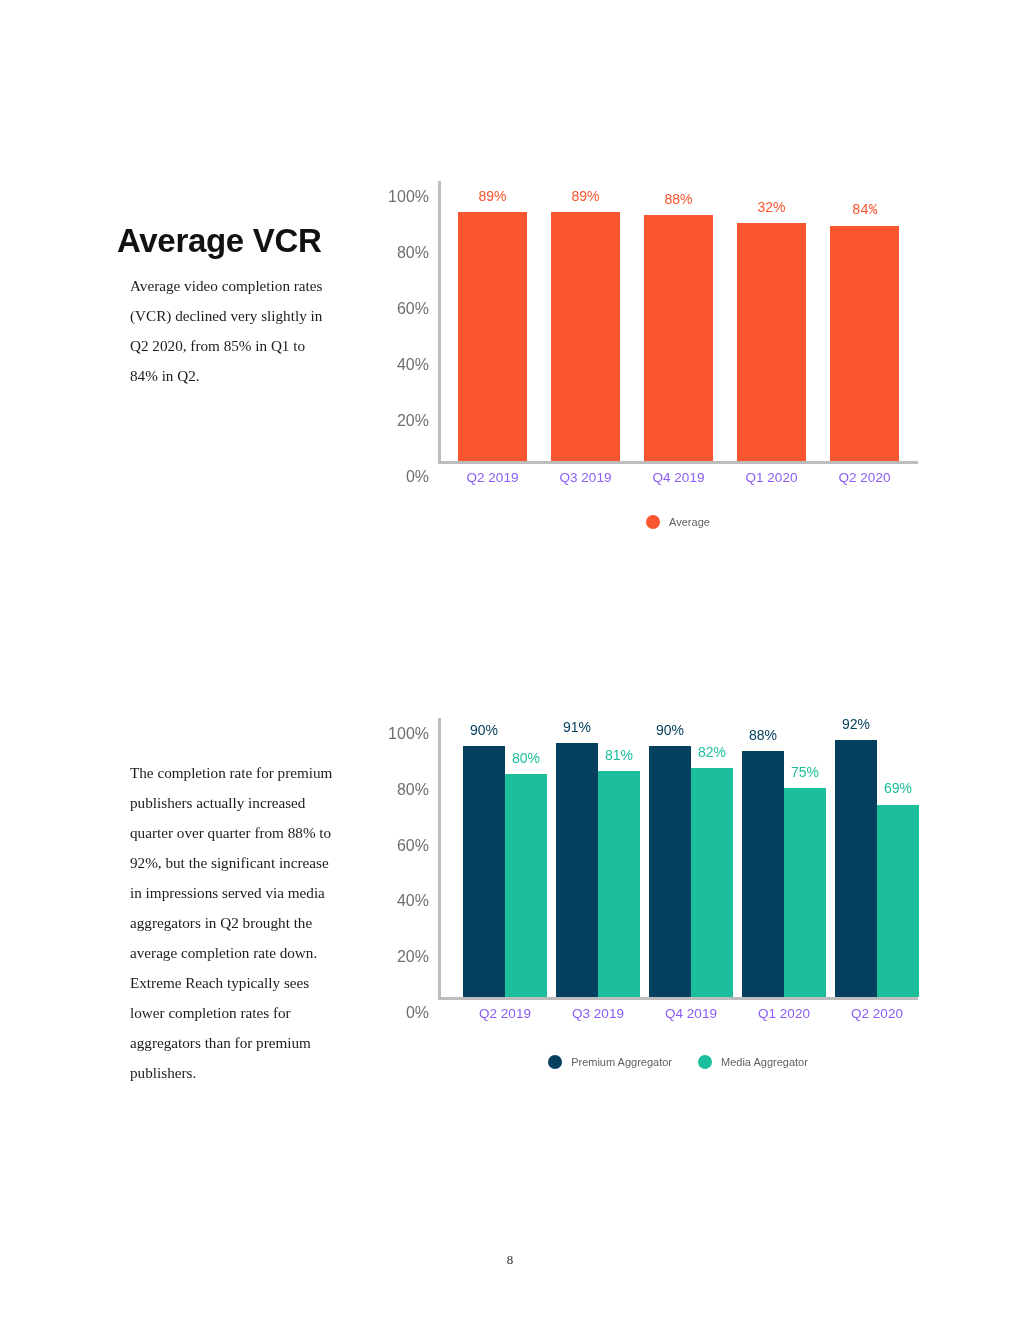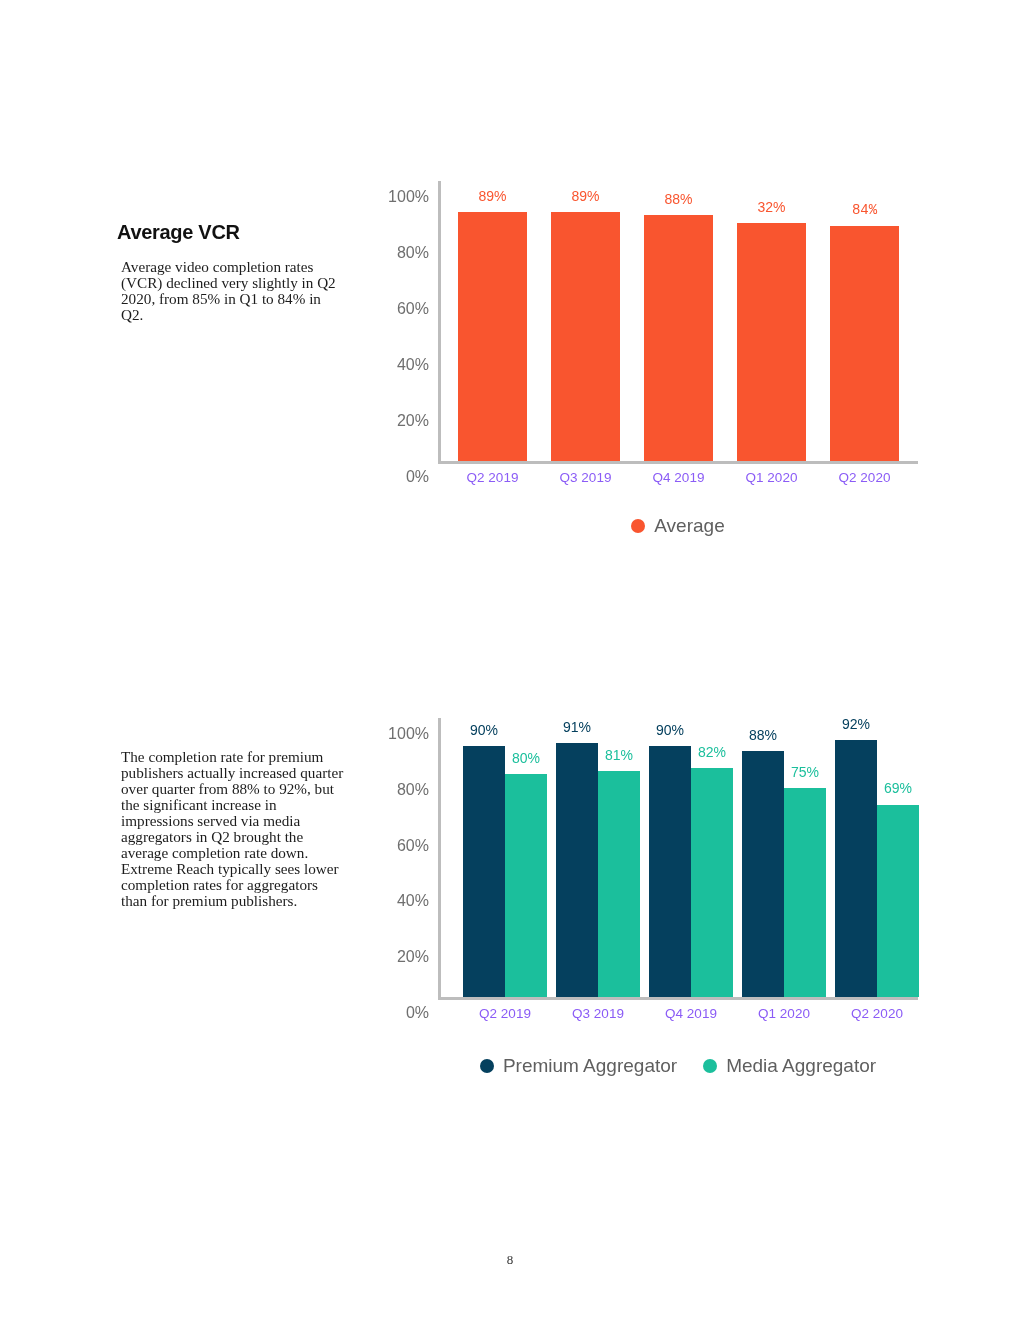--- a/index.html
+++ b/index.html
@@ -18,33 +18,33 @@
     position: absolute;
     inset: 0;
     background: #ffffff;
   }
 
   
   .text-block { position: absolute; width: 232px; left: 117px; }
   .sec-title {
     font-family: "Liberation Sans", sans-serif;
     font-weight: bold;
-    font-size: 20px;
+    font-size: 33px;
     line-height: 34px;
     color: #111111;
     letter-spacing: -0.3px;
-    margin: 8px 0 10px 0;
+    margin: 17px 0 10px 0;
     white-space: pre-line;
   }
   .sec-body {
     font-family: "Liberation Serif", serif;
     font-size: 15.2px;
-    line-height: 16px;
+    line-height: 30px;
     color: #1c1c1c;
-    margin: 4px;
+    margin: 13px;
   }
 
   
   .chart { position: absolute; }
   .plot {
     position: absolute;
     left: 0; top: 0;
     right: 0; bottom: 0;
   }
   .axis-y {
@@ -105,21 +105,21 @@
     display: flex;
     align-items: center;
     gap: 9px;
   }
   .legend-dot {
     width: 14px; height: 14px;
     border-radius: 50%;
     display: block;
   }
   .legend-text {
-    font-size: 19px;
+    font-size: 11px;
     color: #5f5f5f;
     font-family: "Liberation Sans", sans-serif;
     white-space: nowrap;
   }
 
   .page-number {
     position: absolute;
     left: 0; right: 0;
     top: 1252px;
     text-align: center;

